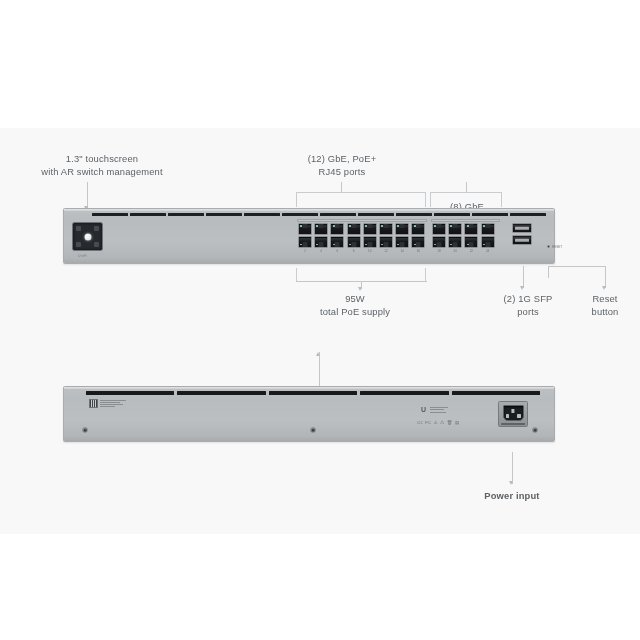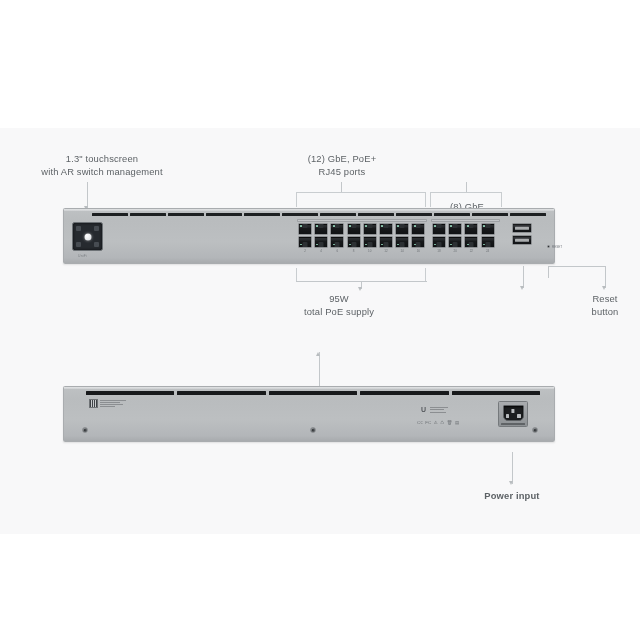--- a/index.html
+++ b/index.html
@@ -361,23 +361,25 @@
 
   <div class="caption" style="left:12px; top:152px; width:180px;">1.3" touchscreen
 with AR switch management</div>
 
   <div class="caption" style="left:282px; top:152px; width:120px;">(12) GbE, PoE+
 RJ45 ports</div>
 
   <div class="caption" style="left:412px; top:152px; width:110px;margin-top:48px;">(8) GbE
 RJ45 ports</div>
 
-  <div class="caption" style="left:279px; top:292px; width:120px;">95W
+  <div class="caption" style="left:295px; top:292px; width:120px;">95W
 total PoE supply</div>
 
+  <div class="caption" style="left:483px; top:292px; width:90px;">(2) 1G SFP
+ports</div>
 
   <div class="caption" style="left:575px; top:292px; width:60px;">Reset
 button</div>
 
   <div class="lead-v" style="left:87px; top:182px; height:28px;"></div>
   <div class="arrow-down" style="left:84.4px; top:206px;"></div>
 
   <div class="lead-v" style="left:341px; top:182px; height:11px;"></div>
 
   <div class="bracket" style="left:296px; top:192px; width:130px; height:15px;"></div>

